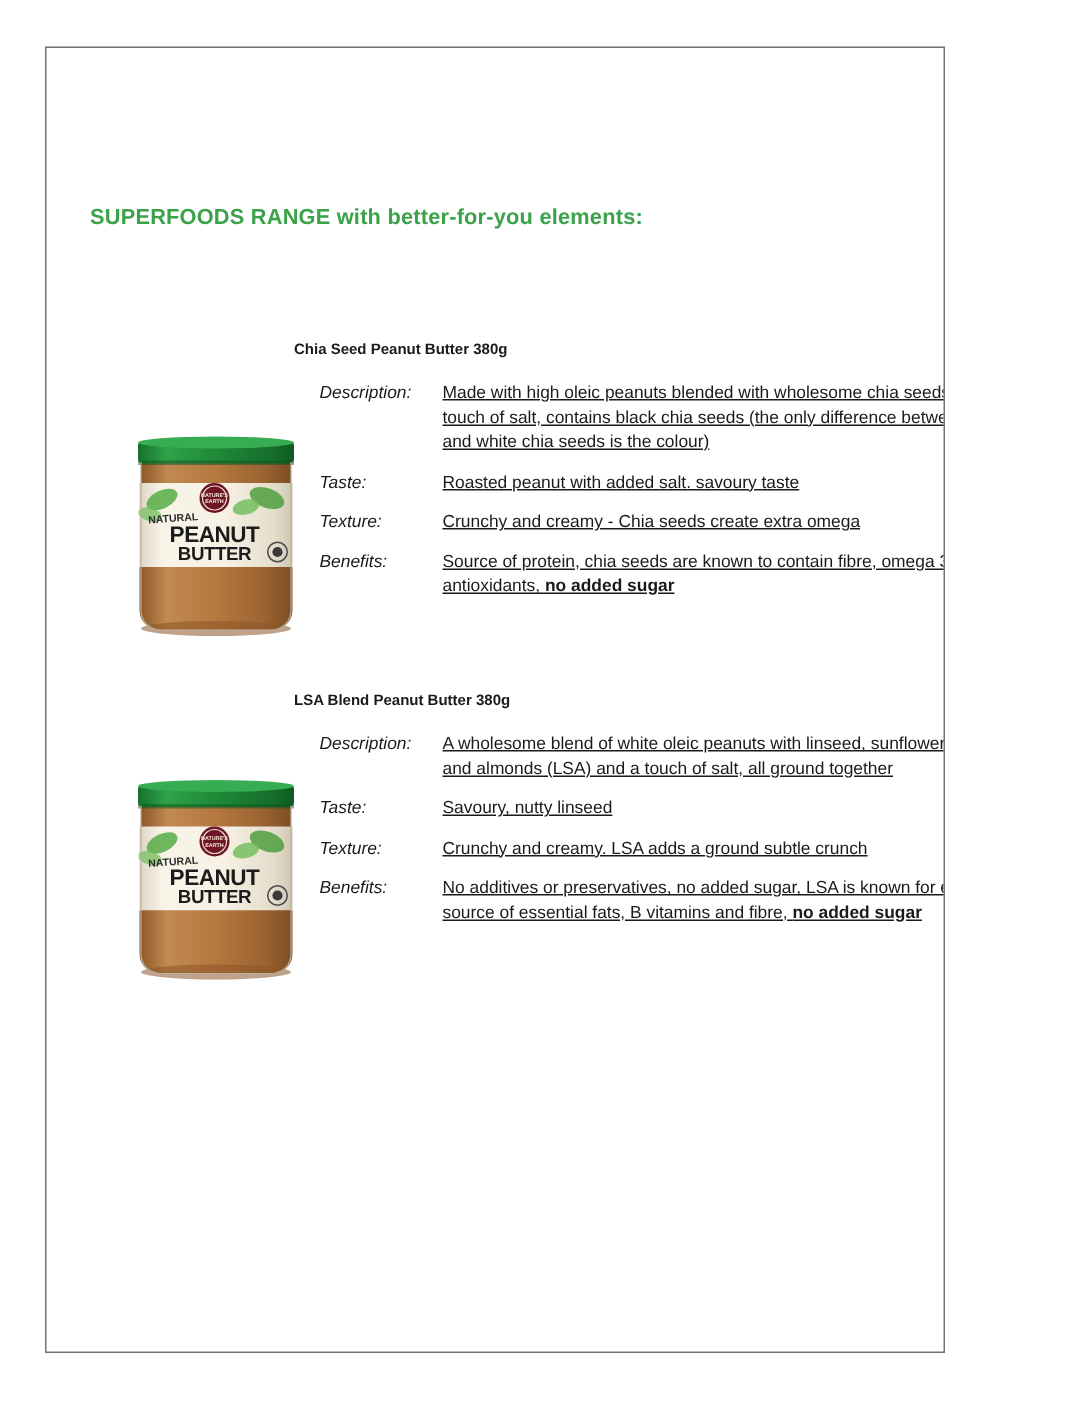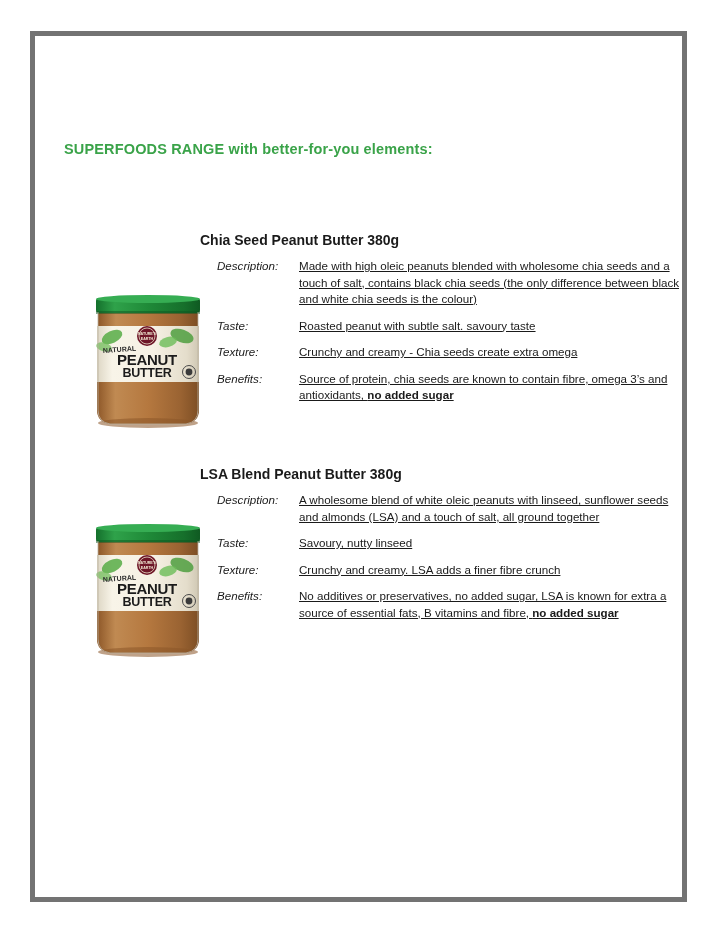--- a/index.html
+++ b/index.html
@@ -11,23 +11,23 @@
     width: 723px;
     height: 935px;
     font-family: "Liberation Sans", sans-serif;
     -webkit-font-smoothing: antialiased;
   }
 
   .page {
     position: absolute;
     left: 30px;
     top: 31px;
-    width: 657px;
+    width: 600px;
     height: 871px;
-    border: 5px solid #737373;
+    border: 1px solid #737373;
     box-sizing: border-box;
     background: #ffffff;
     overflow: hidden;
   }
 
   
   .range-heading {
     position: absolute;
     left: 29px;
     top: 105px;
@@ -44,21 +44,21 @@
     left: 0;
     width: 100%;
   }
   .product-1 { top: 196px; }
   .product-2 { top: 430px; }
 
   .product-title {
     position: absolute;
     left: 165px;
     top: 0px;
-    font-size: 14px;
+    font-size: 10px;
     font-weight: bold;
     color: #1a1a1a;
     white-space: nowrap;
   }
 
   .spec-table {
     position: absolute;
     left: 165px;
     top: 26px;
     width: 485px;
@@ -169,21 +169,21 @@
     <div class="product-title">Chia Seed Peanut Butter 380g</div>
 
     <table class="spec-table">
       <tbody>
         <tr>
           <td class="spec-label">Description:</td>
           <td class="spec-value"><span>Made with high oleic peanuts blended with wholesome chia seeds and a touch of salt, contains black chia seeds (the only difference between black and white chia seeds is the colour)</span><b></b></td>
         </tr>
         <tr>
           <td class="spec-label">Taste:</td>
-          <td class="spec-value"><span>Roasted peanut with subtle salt. savoury taste</span><b></b></td>
+          <td class="spec-value"><span>Roasted peanut with added salt. savoury taste</span><b></b></td>
         </tr>
         <tr>
           <td class="spec-label">Texture:</td>
           <td class="spec-value"><span>Crunchy and creamy - Chia seeds create extra omega</span><b></b></td>
         </tr>
         <tr>
           <td class="spec-label">Benefits:</td>
           <td class="spec-value"><span>Source of protein, chia seeds are known to contain fibre, omega 3’s and antioxidants, </span><b>no added sugar</b></td>
         </tr>
       </tbody>
@@ -258,21 +258,21 @@
         <tr>
           <td class="spec-label">Description:</td>
           <td class="spec-value"><span>A wholesome blend of white oleic peanuts with linseed, sunflower seeds and almonds (LSA) and a touch of salt, all ground together</span><b></b></td>
         </tr>
         <tr>
           <td class="spec-label">Taste:</td>
           <td class="spec-value"><span>Savoury, nutty linseed</span><b></b></td>
         </tr>
         <tr>
           <td class="spec-label">Texture:</td>
-          <td class="spec-value"><span>Crunchy and creamy. LSA adds a finer fibre crunch</span><b></b></td>
+          <td class="spec-value"><span>Crunchy and creamy. LSA adds a ground subtle crunch</span><b></b></td>
         </tr>
         <tr>
           <td class="spec-label">Benefits:</td>
           <td class="spec-value"><span>No additives or preservatives, no added sugar, LSA is known for extra a source of essential fats, B vitamins and fibre, </span><b>no added sugar</b></td>
         </tr>
       </tbody>
     </table>
   </div>
 
 </div>

